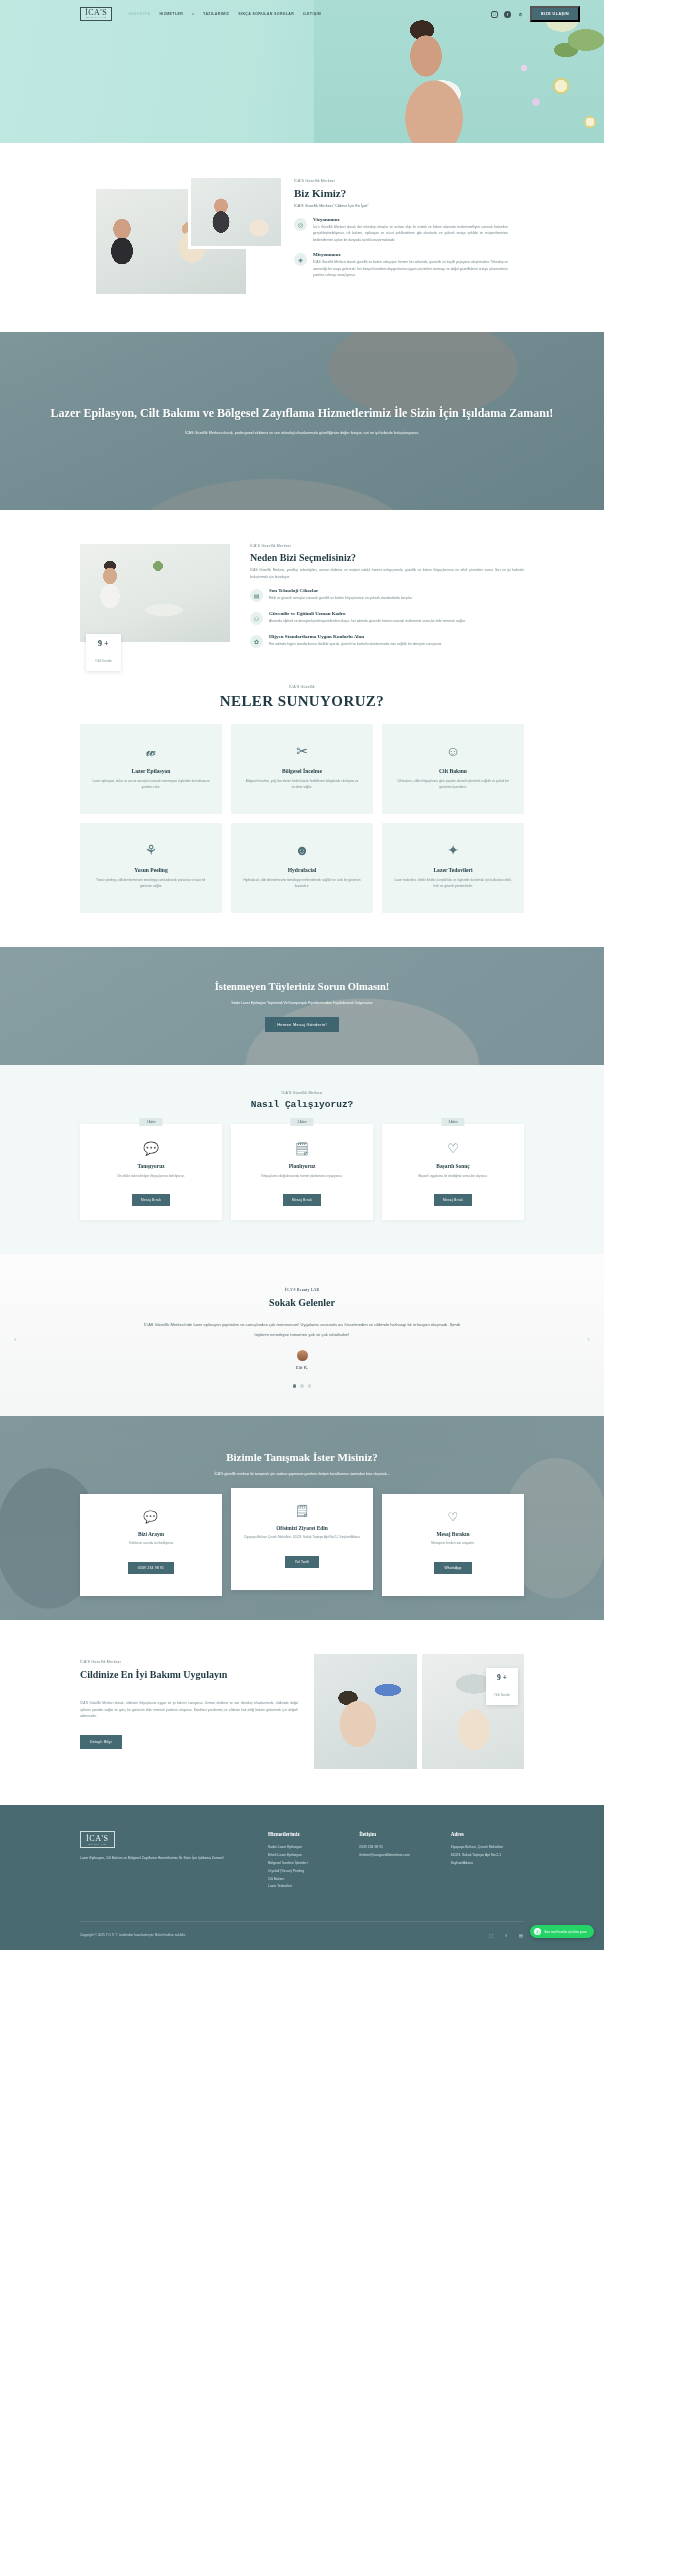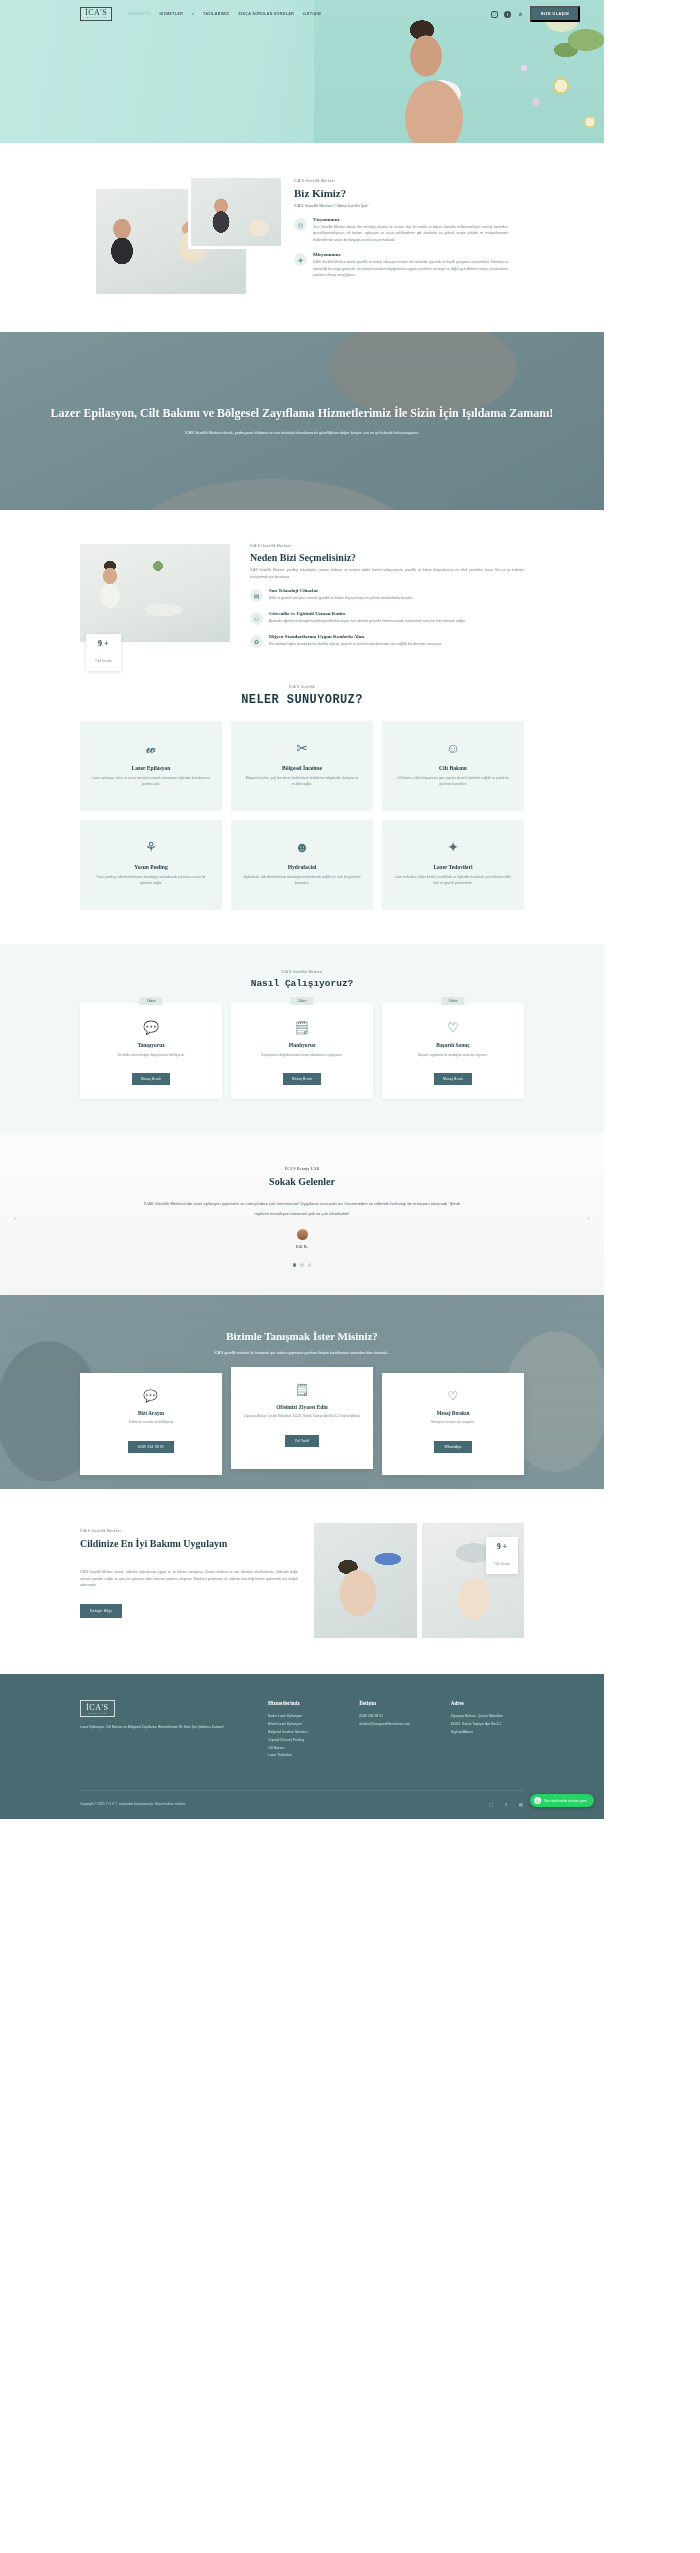--- a/index.html
+++ b/index.html
@@ -141,21 +141,21 @@
     box-shadow:0 1px 4px rgba(0,0,0,.12);text-align:center;
   }
   .badge9 b{display:block;font-family:"Liberation Serif",serif;font-size:8px;color:#1f3a43}
   .badge9 span{font-size:2.8px;color:#7d8f95}
   .why-body{flex:1}
   .why-body .h2{font-size:10px;margin-bottom:4px}
   .why-body .intro{font-size:3.3px;line-height:2;color:#74858b;margin-bottom:8px;text-align:justify}
 
   
   .services{padding:22px 80px 34px;background:#fff;text-align:center}
-  .services .h2{font-family:Liberation Mono, monospace;font-size:12px;letter-spacing:.4px;margin:4px 0 14px}
+  .services .h2{font-family:Liberation Serif, serif;font-size:15px;letter-spacing:.4px;margin:4px 0 14px}
   .grid3{display:grid;grid-template-columns:repeat(3,1fr);gap:9px}
   .scard{background:#eef6f3;padding:16px 12px 18px;text-align:center;min-height:90px}
   .scard .ic{height:22px;display:flex;align-items:center;justify-content:center;
              font-size:14px;color:#54727a;margin-bottom:6px}
   .scard h4{font-family:"Liberation Serif",serif;font-size:5.6px;color:#1f3a43;margin-bottom:4px}
   .scard p{font-size:3.1px;line-height:1.95;color:#7a8b91}
 
   
   .cta-band{
     position:relative;height:118px;display:flex;flex-direction:column;align-items:center;
@@ -193,21 +193,21 @@
           background:linear-gradient(180deg,#c98f6a,#8a5a3c)}
   .who{font-family:"Liberation Serif",serif;font-size:4.6px;color:#2c4149}
   .arrow{position:absolute;top:50%;font-size:8px;color:#b9c6c9;cursor:pointer}
   .arrow.l{left:14px}.arrow.r{right:14px}
   .dots{display:flex;gap:4px;justify-content:center;margin-top:14px}
   .dot{width:3.6px;height:3.6px;border-radius:50%;background:#cfdad9;cursor:pointer}
   .dot.on{background:#627d84}
 
   
   .contact{
-    position:relative;padding:34px 80px 14px;color:#fff;text-align:center;
+    position:relative;padding:34px 80px 24px;color:#fff;text-align:center;
     background:
       linear-gradient(180deg,rgba(118,142,147,.72),rgba(118,142,147,.78)),
       radial-gradient(ellipse 90px 120px at 8% 60%,#5c6b71 0 58%,transparent 59%),
       radial-gradient(ellipse 90px 120px at 92% 55%,#d9cfc4 0 58%,transparent 59%),
       linear-gradient(120deg,#9fb0b2,#8ba0a3 55%,#9aacae);
   }
   .contact h2{font-family:"Liberation Serif",serif;font-size:11px;line-height:1.35}
   .contact>p{font-size:3.5px;line-height:2.2;max-width:295px;margin:6px auto 16px}
   .ccard{background:#fff;color:#33424a;padding:13px 10px 14px;text-align:center;
          box-shadow:0 2px 6px rgba(0,0,0,.10)}
@@ -412,20 +412,25 @@
         <p>Hydrafacial, cildi derinlemesine temizleyip nemlendirerek sağlıklı ve canlı bir görünüm kazandırır.</p>
       </div>
       <div class="scard">
         <div class="ic">✦</div>
         <h4>Lazer Tedavileri</h4>
         <p>Lazer tedavileri, ciltteki lekeler, kırışıklıklar ve tüylerden kurtulmak için kullanılan etkili, hızlı ve güvenli yöntemlerdir.</p>
       </div>
     </div>
   </section>
 
+  <section class="cta-band">
+    <h2>İstenmeyen Tüyleriniz Sorun Olmasın!</h2>
+    <p>Sizde Lazer Epilasyon Yaptırmak Ve Kampanyalı Fiyatlarımızdan Faydalanmak İstiyorsanız</p>
+    <button class="btn">Hemen Mesaj Gönderin!</button>
+  </section>
 
   <section class="how">
     <div class="kicker">İCA'S Güzellik Merkezi</div>
     <h2 class="h2">Nasıl Çalışıyoruz?</h2>
     <div class="grid3">
       <div class="hcard">
         <span class="step">1.Adım</span>
         <div class="ic">💬</div>
         <h4>Tanışıyoruz</h4>
         <p>Öncelikle sizleri dinliyor ihtiyaçlarınızı belirliyoruz.</p>

